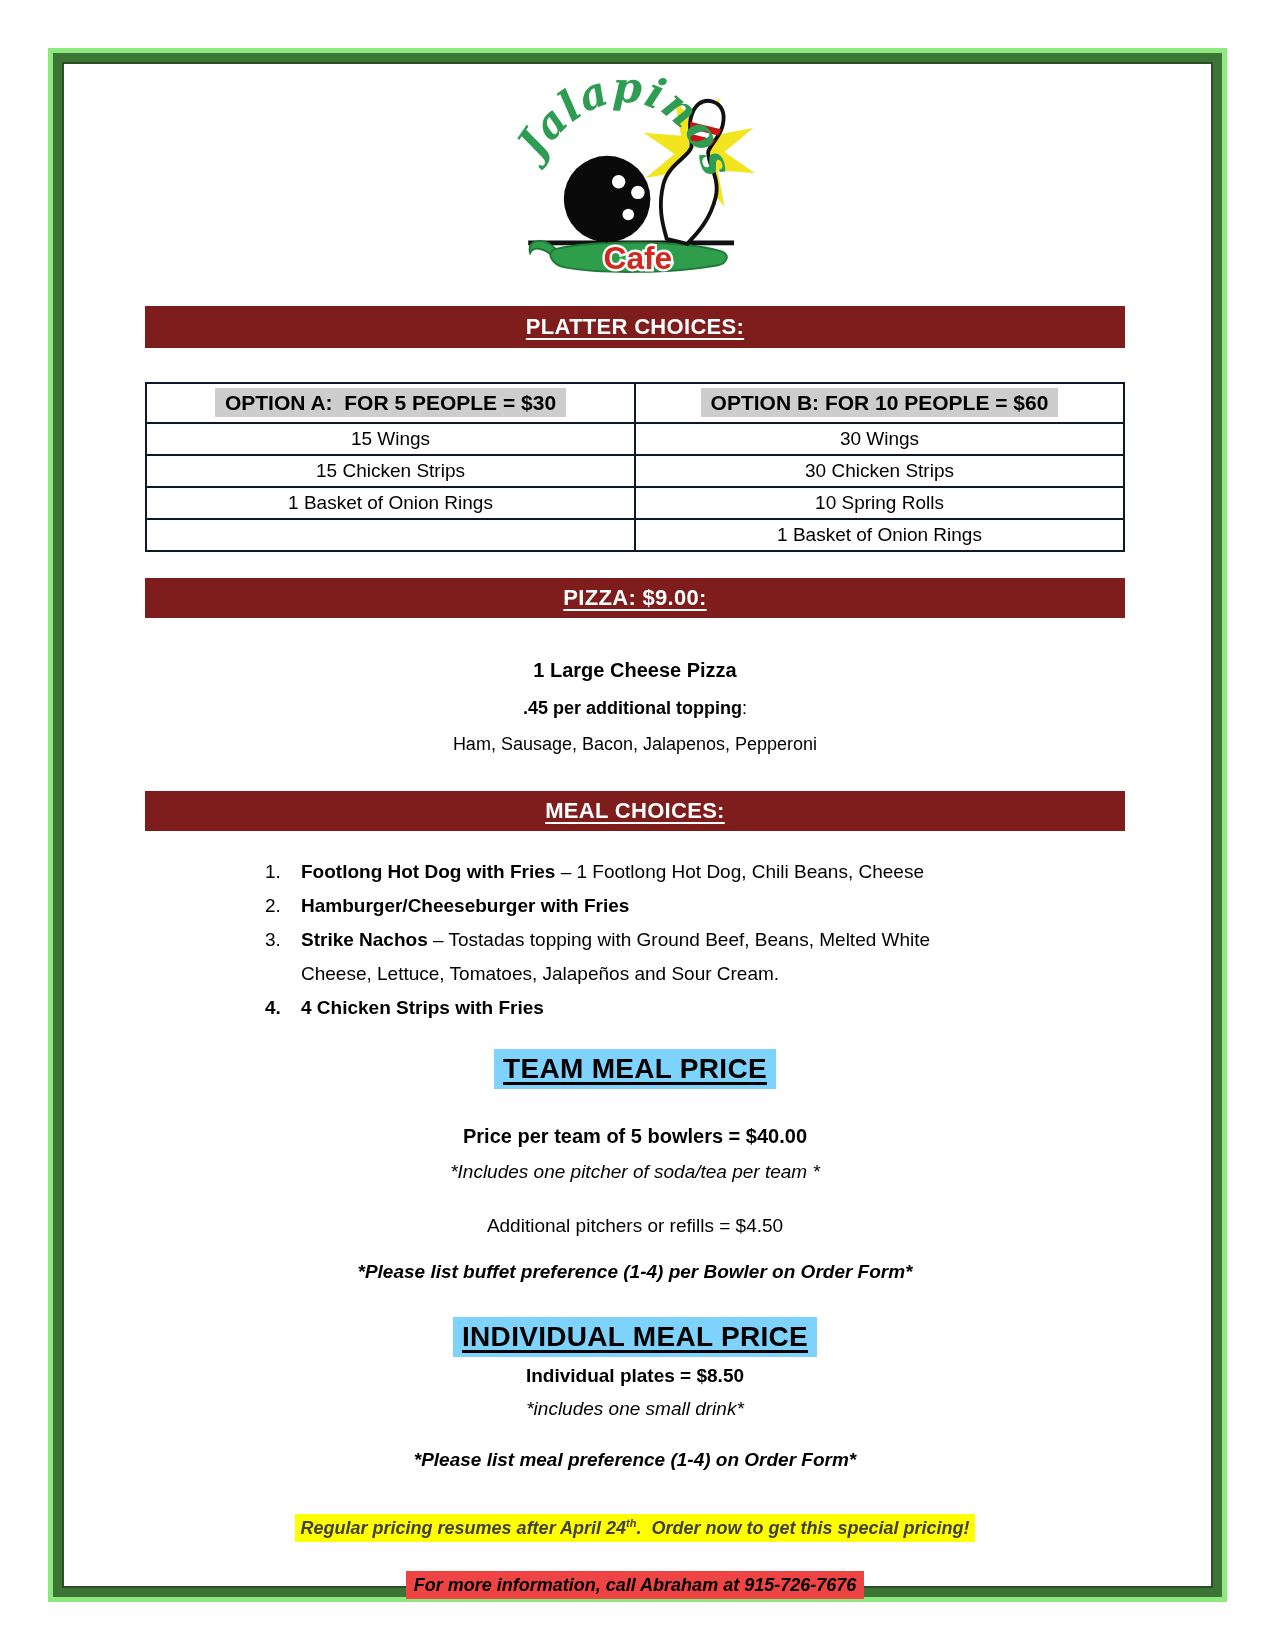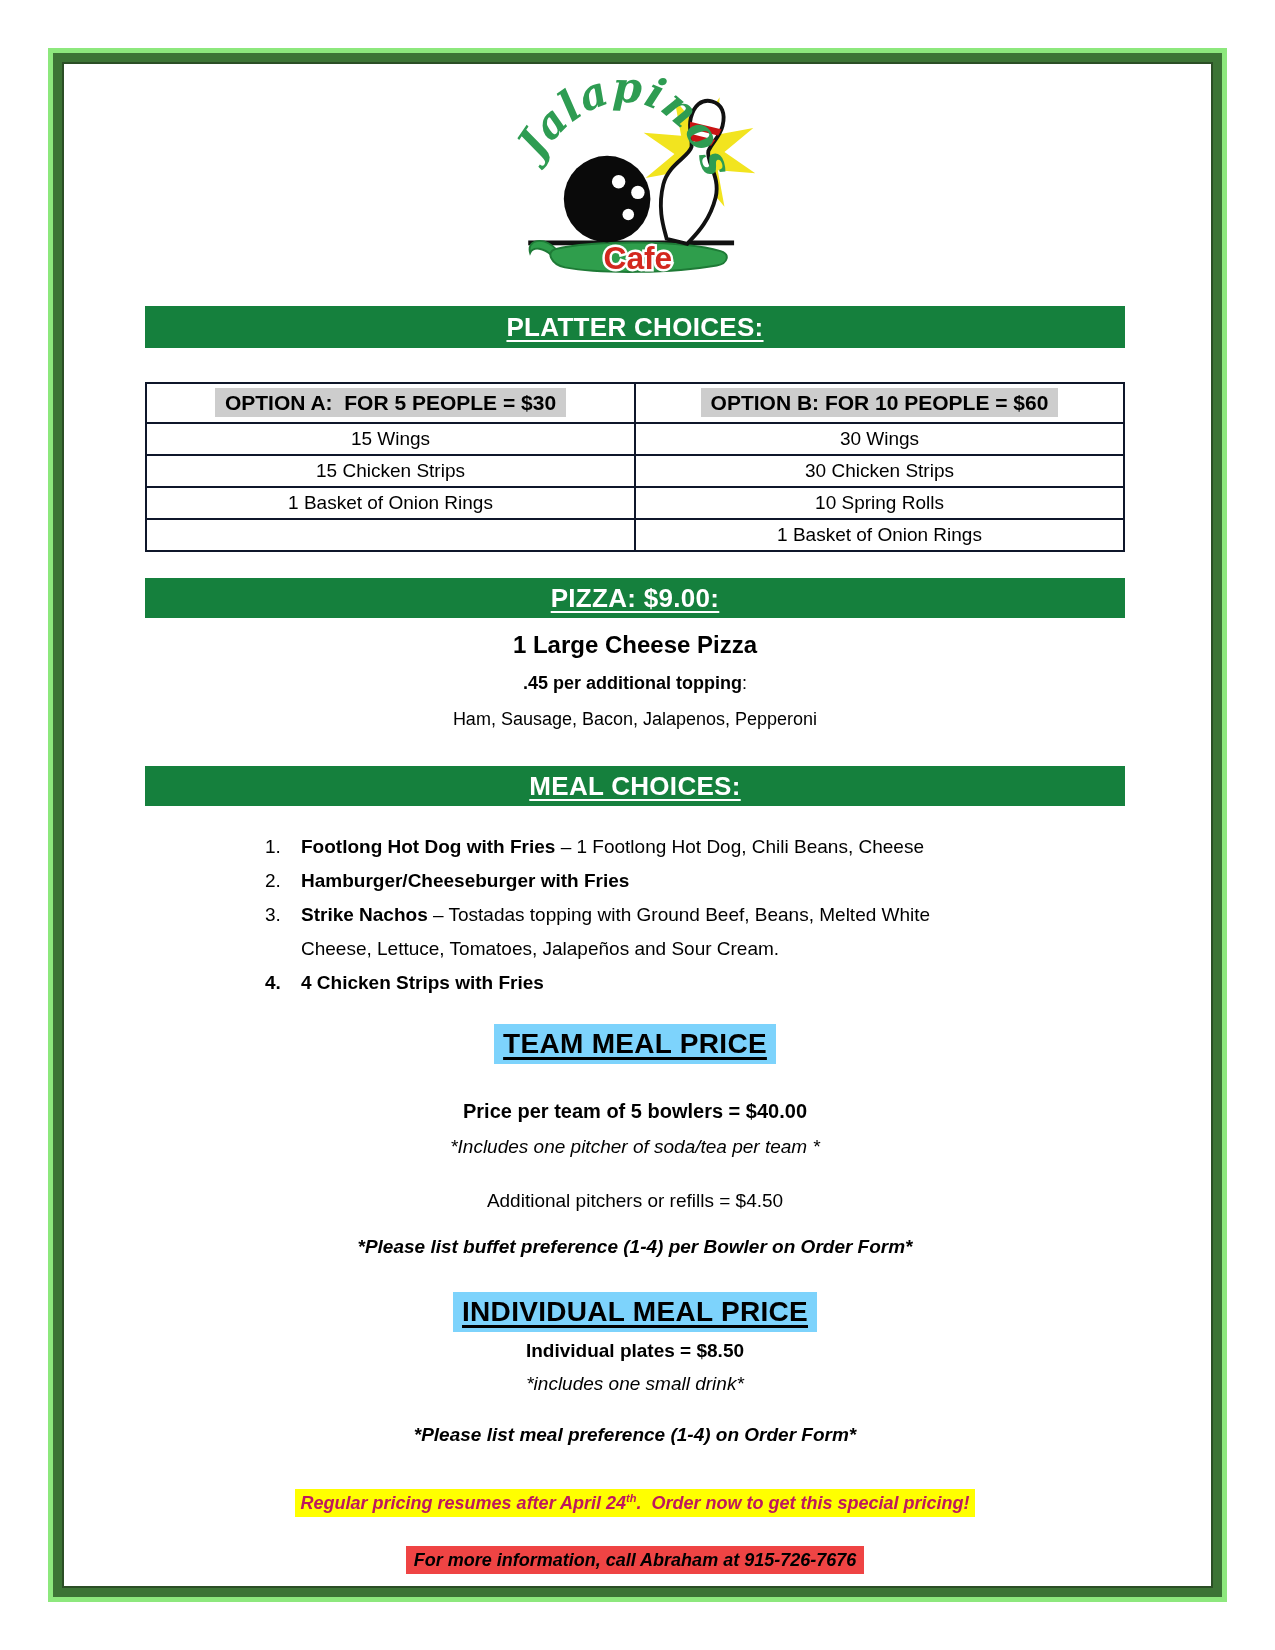--- a/index.html
+++ b/index.html
@@ -8,37 +8,37 @@
     font-family:"Liberation Sans",sans-serif;color:#000;overflow:hidden;
   }
   
   .frame-light{position:absolute;inset:48px;border:5px solid #8de87d;}
   .frame-mid{position:absolute;inset:53px;border:9px solid #3c7435;}
   .frame-dark{position:absolute;inset:62px;border:2px solid #2b4e25;}
   
   .content{position:absolute;left:145px;right:150px;top:64px;text-align:center;}
   .logo-wrap{margin-top:12px;height:202px;}
   .banner{
-    margin-top:28px;height:42px;line-height:42px;background:#15803d;
-    color:#fff;font-weight:bold;font-size:26px;letter-spacing:.3px;
+    margin-top:28px;height:42px;line-height:42px;background:#7f1d1d;
+    color:#fff;font-weight:bold;font-size:22px;letter-spacing:.3px;
   }
   .banner span{text-decoration:underline;text-decoration-thickness:2px;text-underline-offset:4px;}
   .banner.pizza{margin-top:26px;height:40px;line-height:40px;}
   .banner.meals{margin-top:34px;height:40px;line-height:40px;}
   
   table.platter{
     margin-top:34px;width:100%;border-collapse:collapse;table-layout:fixed;
     font-size:19px;
   }
   table.platter td{border:2px solid #0f172a;text-align:center;height:28px;padding:1px 4px;}
   table.platter tr.head td{height:36px;font-size:21px;font-weight:bold;}
   table.platter tr.head td .hl{background:#cdcdcd;padding:3px 10px;white-space:pre-wrap;}
   
   .line{line-height:26px;font-size:18px;}
-  .pz1{margin-top:14px;font-size:24px;font-weight:bold;}
+  .pz1{margin-top:39px;font-size:20px;font-weight:bold;}
   .pz2{margin-top:12px;font-weight:bold;}
   .pz2 .colon{font-weight:normal;}
   .pz3{margin-top:10px;}
   
   .meal-list{margin:24px auto 0 auto;width:740px;text-align:left;font-size:19px;line-height:34px;}
   .meal-item{display:flex;}
   .meal-item .num{width:36px;flex:none;}
   .meal-item .txt{flex:1;}
   .b{font-weight:bold;}
   .num.b{font-weight:bold;}
@@ -53,21 +53,21 @@
   .price-line{margin-top:34px;font-size:20px;font-weight:bold;line-height:26px;text-align:center;}
   .incl-line{margin-top:10px;font-size:19px;font-style:italic;line-height:26px;}
   .add-line{margin-top:28px;font-size:19px;line-height:26px;}
   .note-line{margin-top:20px;font-size:19px;font-style:italic;font-weight:bold;line-height:26px;}
   .plates-line{margin-top:6px;font-size:19px;font-weight:bold;line-height:26px;}
   .drink-line{margin-top:7px;font-size:19px;font-style:italic;line-height:26px;}
   .note2-line{margin-top:25px;font-size:19px;font-style:italic;font-weight:bold;line-height:26px;}
   
   .promo{margin-top:38px;line-height:24px;}
   .promo .hl-y{
-    background:#ffff00;color:#be185d;font-weight:bold;font-style:italic;
+    background:#ffff00;color:#404040;font-weight:bold;font-style:italic;
     font-size:18px;padding:4px 6px;white-space:pre-wrap;
   }
   .promo sup{font-size:11px;}
   .contact{margin-top:32px;line-height:24px;}
   .contact .hl-y{
     background:#ef4444;color:#000;font-weight:bold;font-style:italic;
     font-size:18px;padding:4px 8px;
   }
 </style>
 </head>

